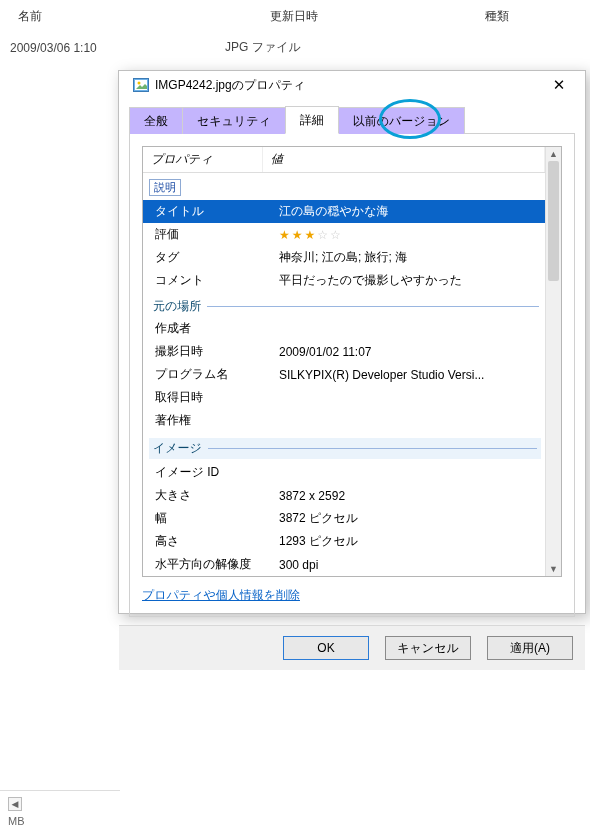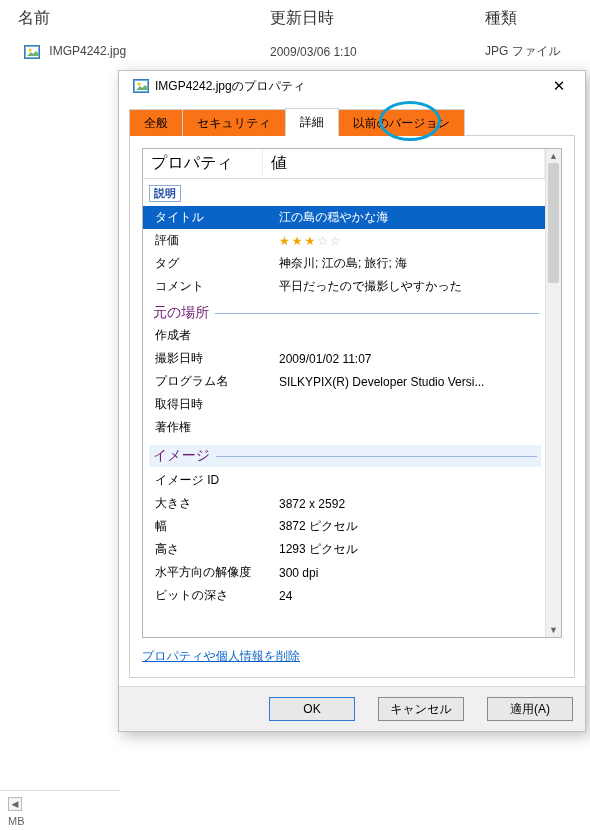--- a/index.html
+++ b/index.html
@@ -14,21 +14,21 @@
     overflow: hidden;
     position: relative;
   }
 
   
   .explorer { position: absolute; top: 0; left: 0; right: 0; }
   .explorer-header {
     display: flex;
     padding: 4px 0;
     color: #333;
-    font-size: 16px;
+    font-size: 12px;
   }
   .explorer-header .col { padding: 4px 10px; }
   .col-name { width: 260px; padding-left: 18px !important; }
   .col-date { width: 215px; }
   .col-type { flex: 1; }
   .explorer-row {
     display: flex;
     align-items: center;
     padding: 2px 0;
   }
@@ -62,21 +62,21 @@
     font-size: 9px;
     margin-bottom: 4px;
   }
 
   
   .dialog {
     position: absolute;
     left: 118px;
     top: 70px;
     width: 468px;
-    height: 662px;
+    height: 544px;
     background: #fff;
     border: 1px solid #bfbfbf;
     box-shadow: 4px 4px 14px rgba(0,0,0,0.25);
     display: flex;
     flex-direction: column;
   }
   .titlebar {
     display: flex;
     align-items: center;
     height: 30px;
@@ -103,21 +103,21 @@
   .tabs {
     display: flex;
     align-items: flex-end;
     height: 28px;
     position: relative;
   }
   .tab {
     padding: 5px 14px 4px 14px;
     border: 1px solid #d0d0d0;
     border-bottom: none;
-    background: #f97316;
+    background: #c4b5fd;
     font-size: 12px;
     cursor: pointer;
     position: relative;
     top: 1px;
   }
   .tab + .tab { margin-left: -1px; }
   .tab.active { background: #fff; border-bottom: 1px solid #fff; z-index: 2; }
   .tab-circle {
     position: absolute;
     left: 250px;
@@ -145,42 +145,42 @@
   }
   .prop-list {
     flex: 1;
     overflow-y: hidden;
     overflow-x: hidden;
     background: #fff;
   }
   .plist-header {
     display: flex;
     border-bottom: 1px solid #ddd;
-    font-size: 16px;
+    font-size: 12px;
+    font-style: italic;
   }
   .plist-header .ph {
     padding: 4px 8px;
     background: #fff;
     border-right: 1px solid #eee;
   }
   .ph-key { width: 120px; }
   .ph-val { flex: 1; }
 
   .section-title {
     margin: 4px 6px;
     color: #1a4aa3;
     font-size: 11px;
     border: 1px solid #8eaad4;
     display: inline-block;
     padding: 0px 4px;
-    font-weight: bold;
   }
   .section-line {
-    color: #701a75;
-    font-size: 14px;
+    color: #0c4a6e;
+    font-size: 12px;
     display: flex;
     align-items: center;
     margin: 6px 6px 2px 10px;
     text-align: center;
   }
   .section-line::after {
     content:"";
     flex:1;
     height:1px;
     background:#9ab6e0;
@@ -246,21 +246,21 @@
     font-size: 12px;
     cursor: pointer;
     display: inline-block;
   }
 
   .dialog-footer {
     border-top: 1px solid #d8d8d8;
     padding: 10px 12px;
     display: flex;
     justify-content: flex-end;
-    gap: 23px;
+    gap: 16px;
     background: #f0f0f0;
   }
   .dialog-footer button {
     min-width: 86px;
     height: 24px;
     border: 1px solid #8a8a8a;
     background: #e8e8e8;
     font-size: 12px;
     cursor: pointer;
   }
@@ -271,31 +271,20 @@
 </head>
 <body>
 
 <div class="explorer">
   <div class="explorer-header">
     <div class="col col-name">名前</div>
     <div class="col col-date">更新日時</div>
     <div class="col col-type">種類</div>
   </div>
   <div class="explorer-row">
-    <div class="col col-name">
-      <span class="file-icon">
-        <svg width="16" height="16" viewBox="0 0 16 16">
-          <rect x="0.5" y="1.5" width="15" height="13" fill="#6cb0e8" stroke="#3a7ab5"></rect>
-          <rect x="2" y="3" width="12" height="10" fill="#fff"></rect>
-          <circle cx="6" cy="6" r="1.5" fill="#f2c200"></circle>
-          <path d="M3 12 L7 8 L9 10 L12 7 L14 9 L14 12 Z" fill="#6fb36f"></path>
-        </svg>
-      </span>
-      <span>IMGP4242.jpg</span>
-    </div>
     <div class="col col-date">2009/03/06 1:10</div>
     <div class="col col-type">JPG ファイル</div>
   </div>
 </div>
 
 <div class="status-bar">
   <div class="scroll-left">◀</div>
   <div>MB</div>
 </div>
 
@@ -417,24 +406,20 @@
               <td class="v">3872 ピクセル</td>
             </tr>
             <tr>
               <td class="k">高さ</td>
               <td class="v">1293 ピクセル</td>
             </tr>
             <tr>
               <td class="k">水平方向の解像度</td>
               <td class="v">300 dpi</td>
             </tr>
-            <tr>
-              <td class="k">ビットの深さ</td>
-              <td class="v">24</td>
-            </tr>
           </tbody>
             </table>
         </div>
 
         <div class="scrollbar">
           <div class="scroll-arrow up">▲</div>
           <div class="scroll-thumb"></div>
           <div class="scroll-arrow down">▼</div>
         </div>
       </div>

